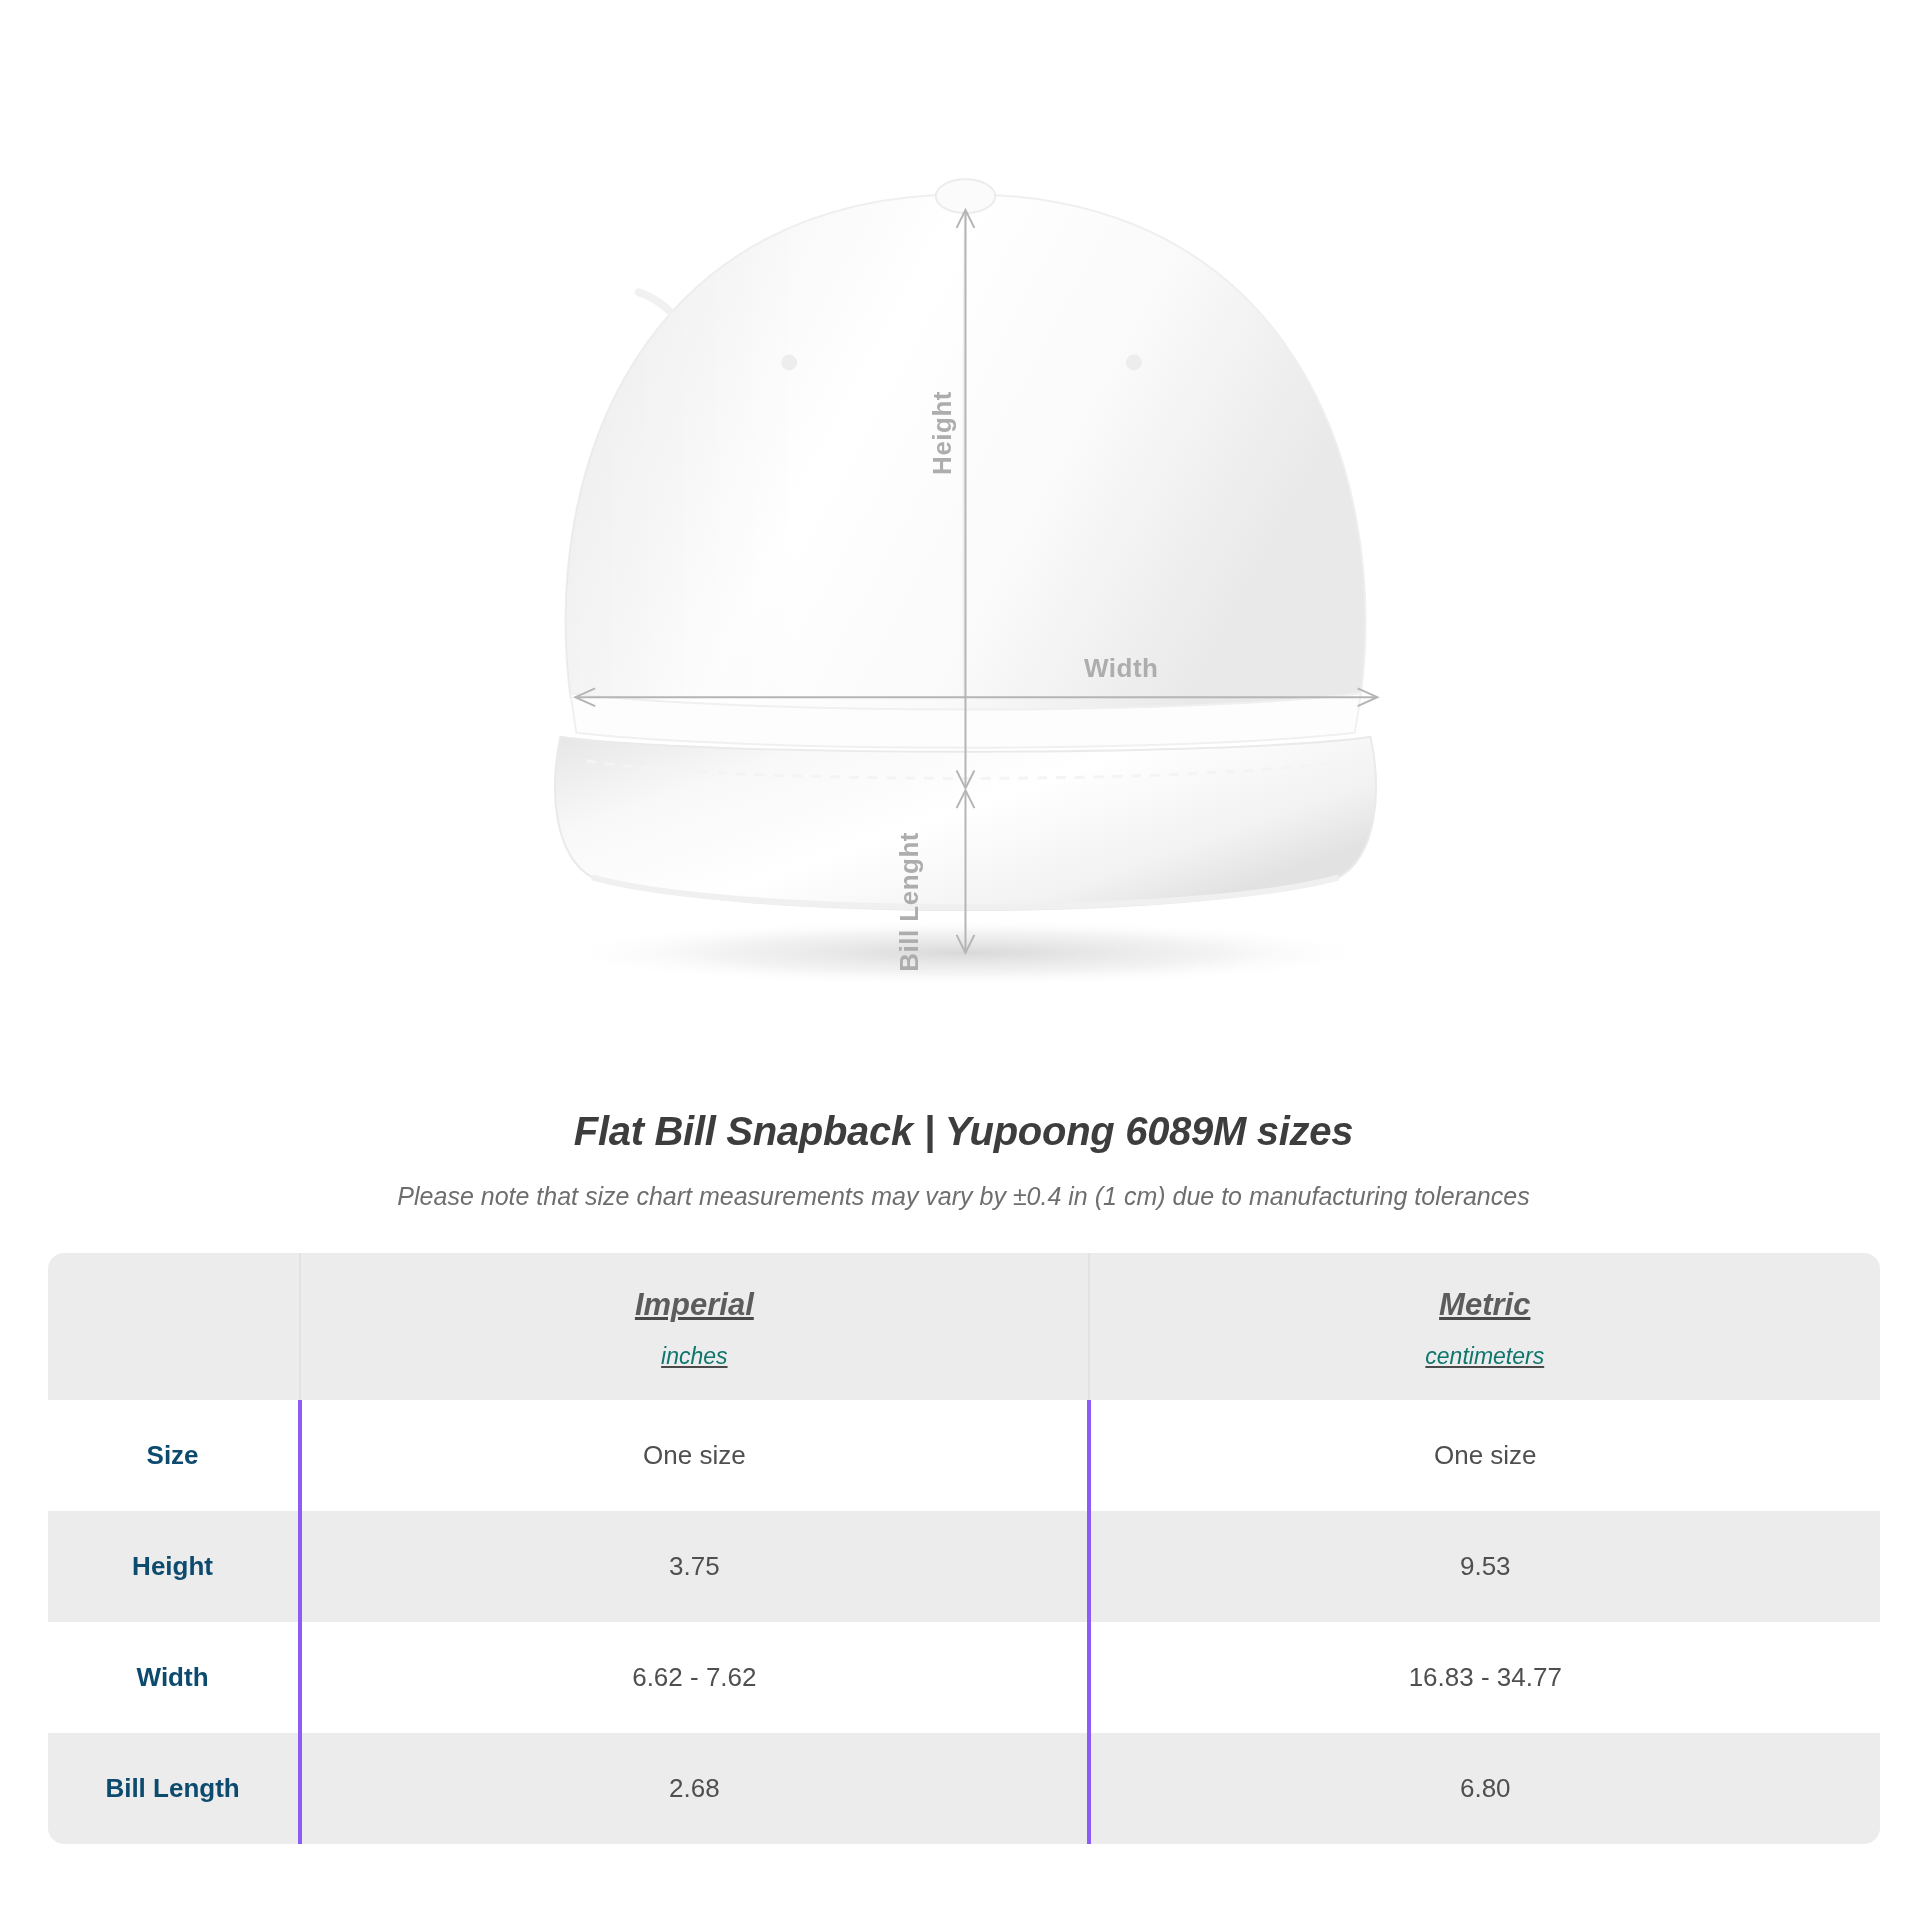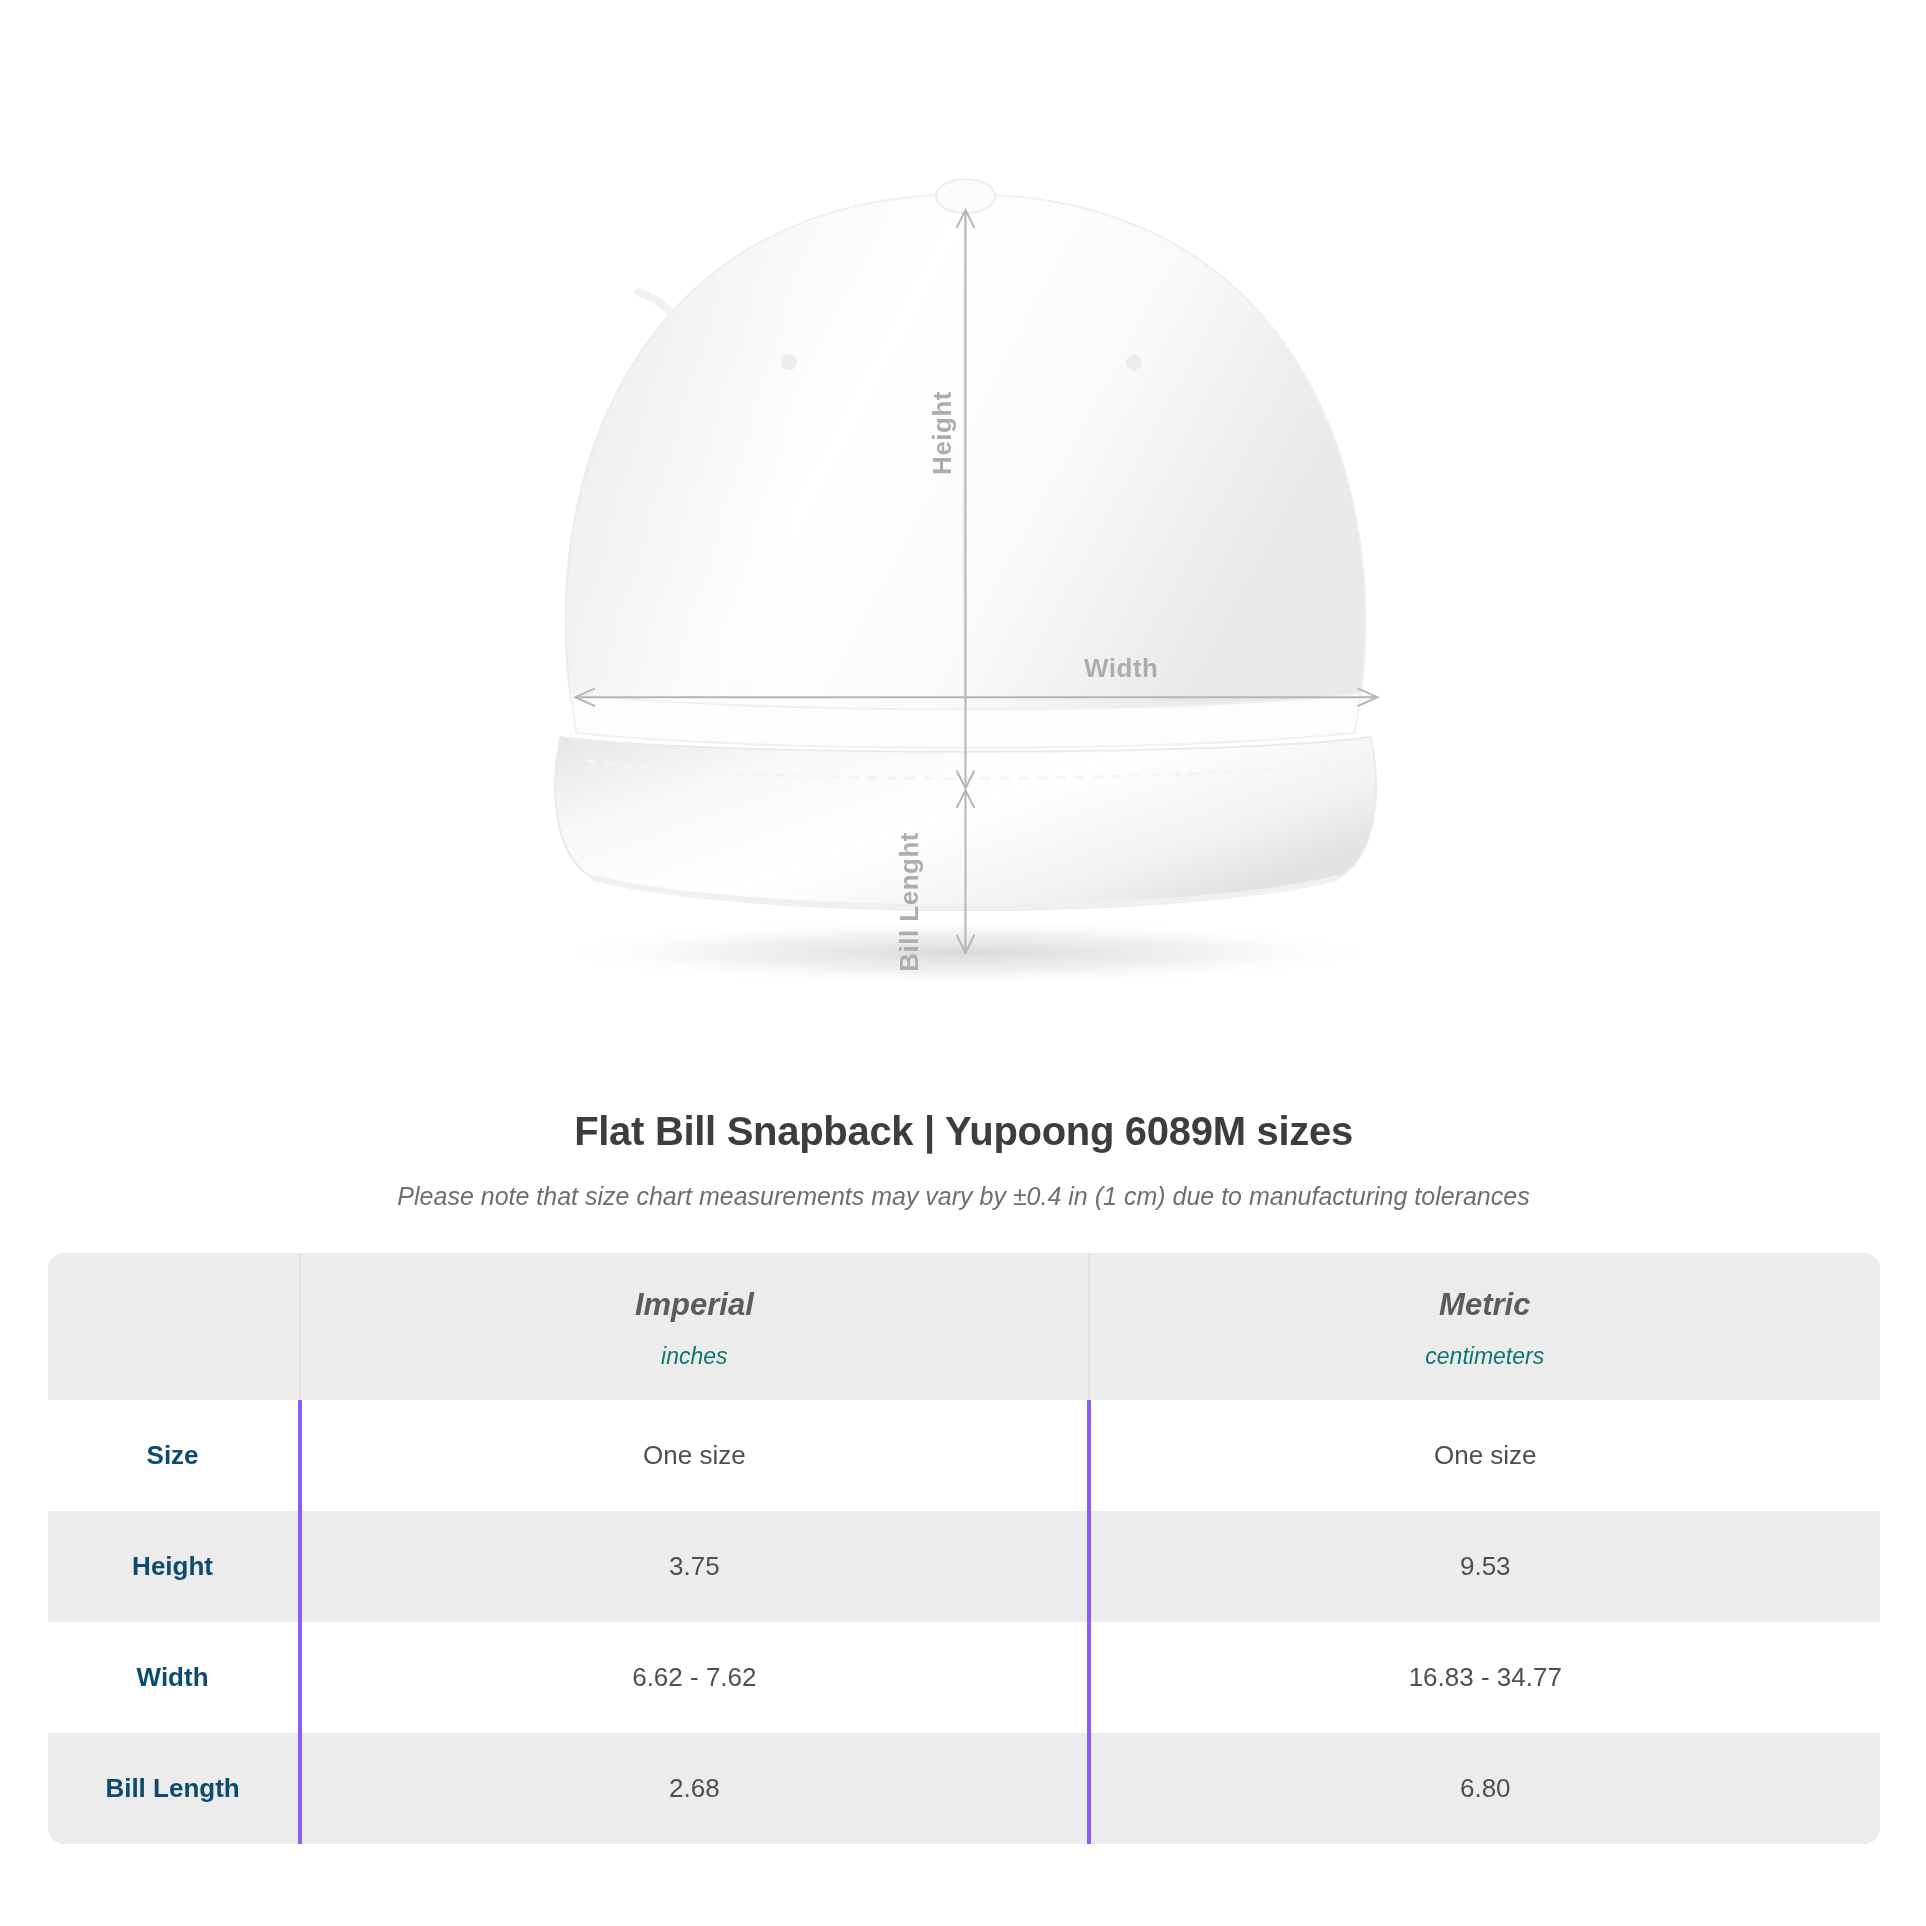--- a/index.html
+++ b/index.html
@@ -71,20 +71,21 @@
   .caption-block {
     width: 1927px;
     text-align: center;
     margin-top: 79px;
   }
   .chart-title {
     font-size: 40px;
     font-weight: bold;
     color: #3d3d3d;
     letter-spacing: -0.3px;
+    font-style: italic;
   }
   .chart-note {
     margin-top: 28px;
     font-size: 25px;
     font-style: italic;
     color: #6e6e6e;
   }
 
   
   .table-wrap {
@@ -98,20 +99,21 @@
   }
   table.size-table col.c-label { width: 252px; }
   table.size-table col.c-imp { width: 789px; }
   table.size-table col.c-met { width: 790px; }
 
   .head-row td {
     background: #ececec;
     padding: 34px 0 30px 0;
     text-align: center;
     vertical-align: middle;
+    text-decoration: underline;
   }
   .head-row td:first-child {
     border-radius: 16px 0 0 0;
   }
   .head-row td:last-child {
     border-radius: 0 16px 0 0;
   }
   .unit-main {
     font-size: 31px;
     font-weight: bold;

